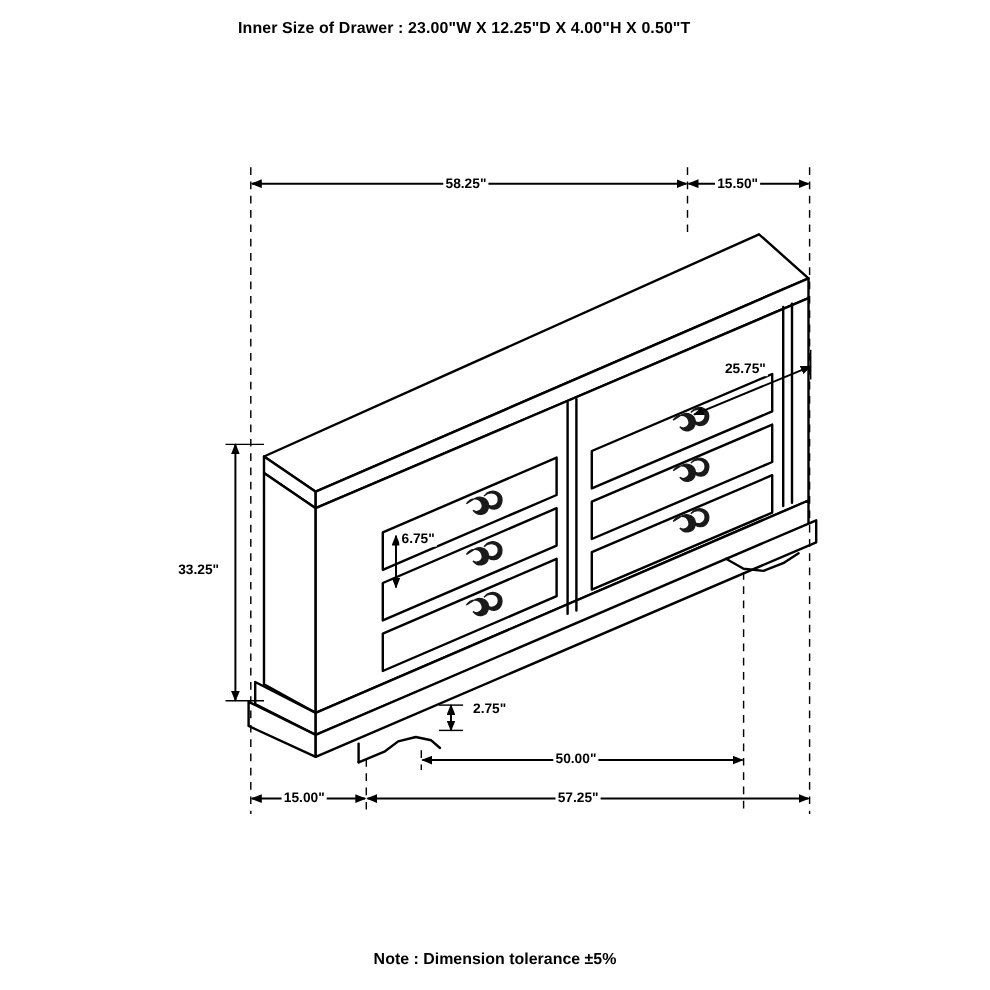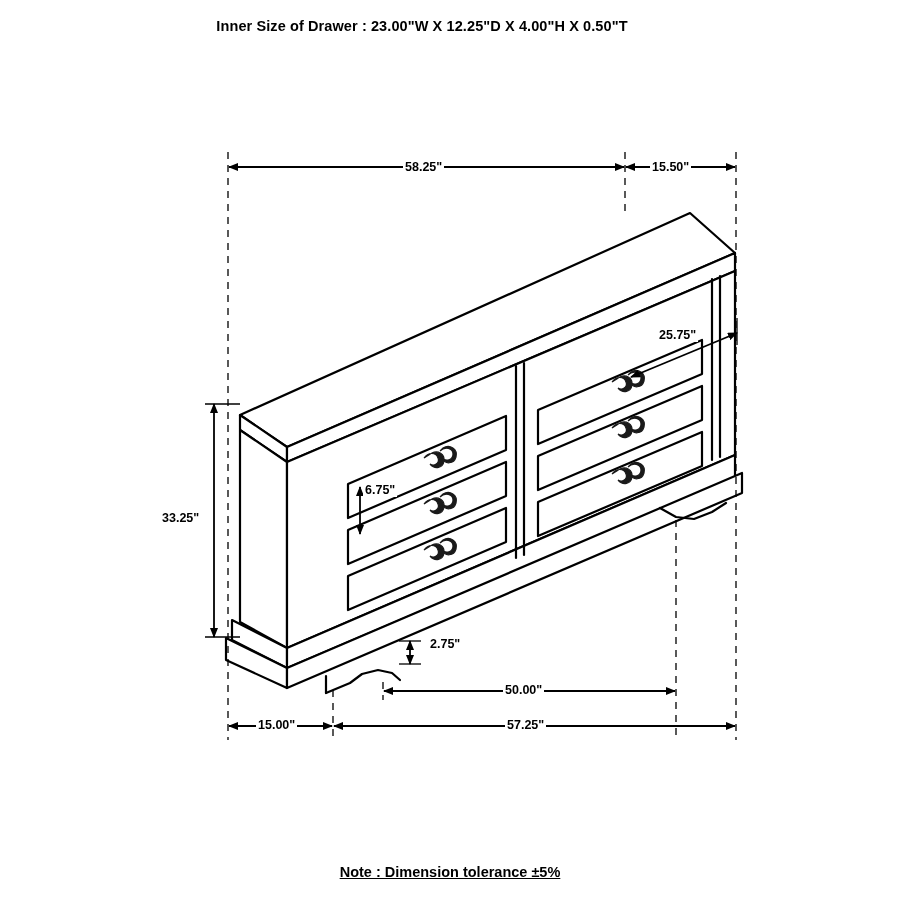--- a/index.html
+++ b/index.html
@@ -31,21 +31,20 @@
     letter-spacing: 0.1px;
   }
   .note-text {
     position: absolute;
     top: 864px;
     left: 0;
     width: 900px;
     text-align: center;
     font-size: 14.5px;
     font-weight: bold;
-    text-decoration: underline;
   }
   svg.drawing {
     position: absolute;
     top: 0;
     left: 0;
     width: 900px;
     height: 900px;
   }
   .dimlabel {
     position: absolute;

